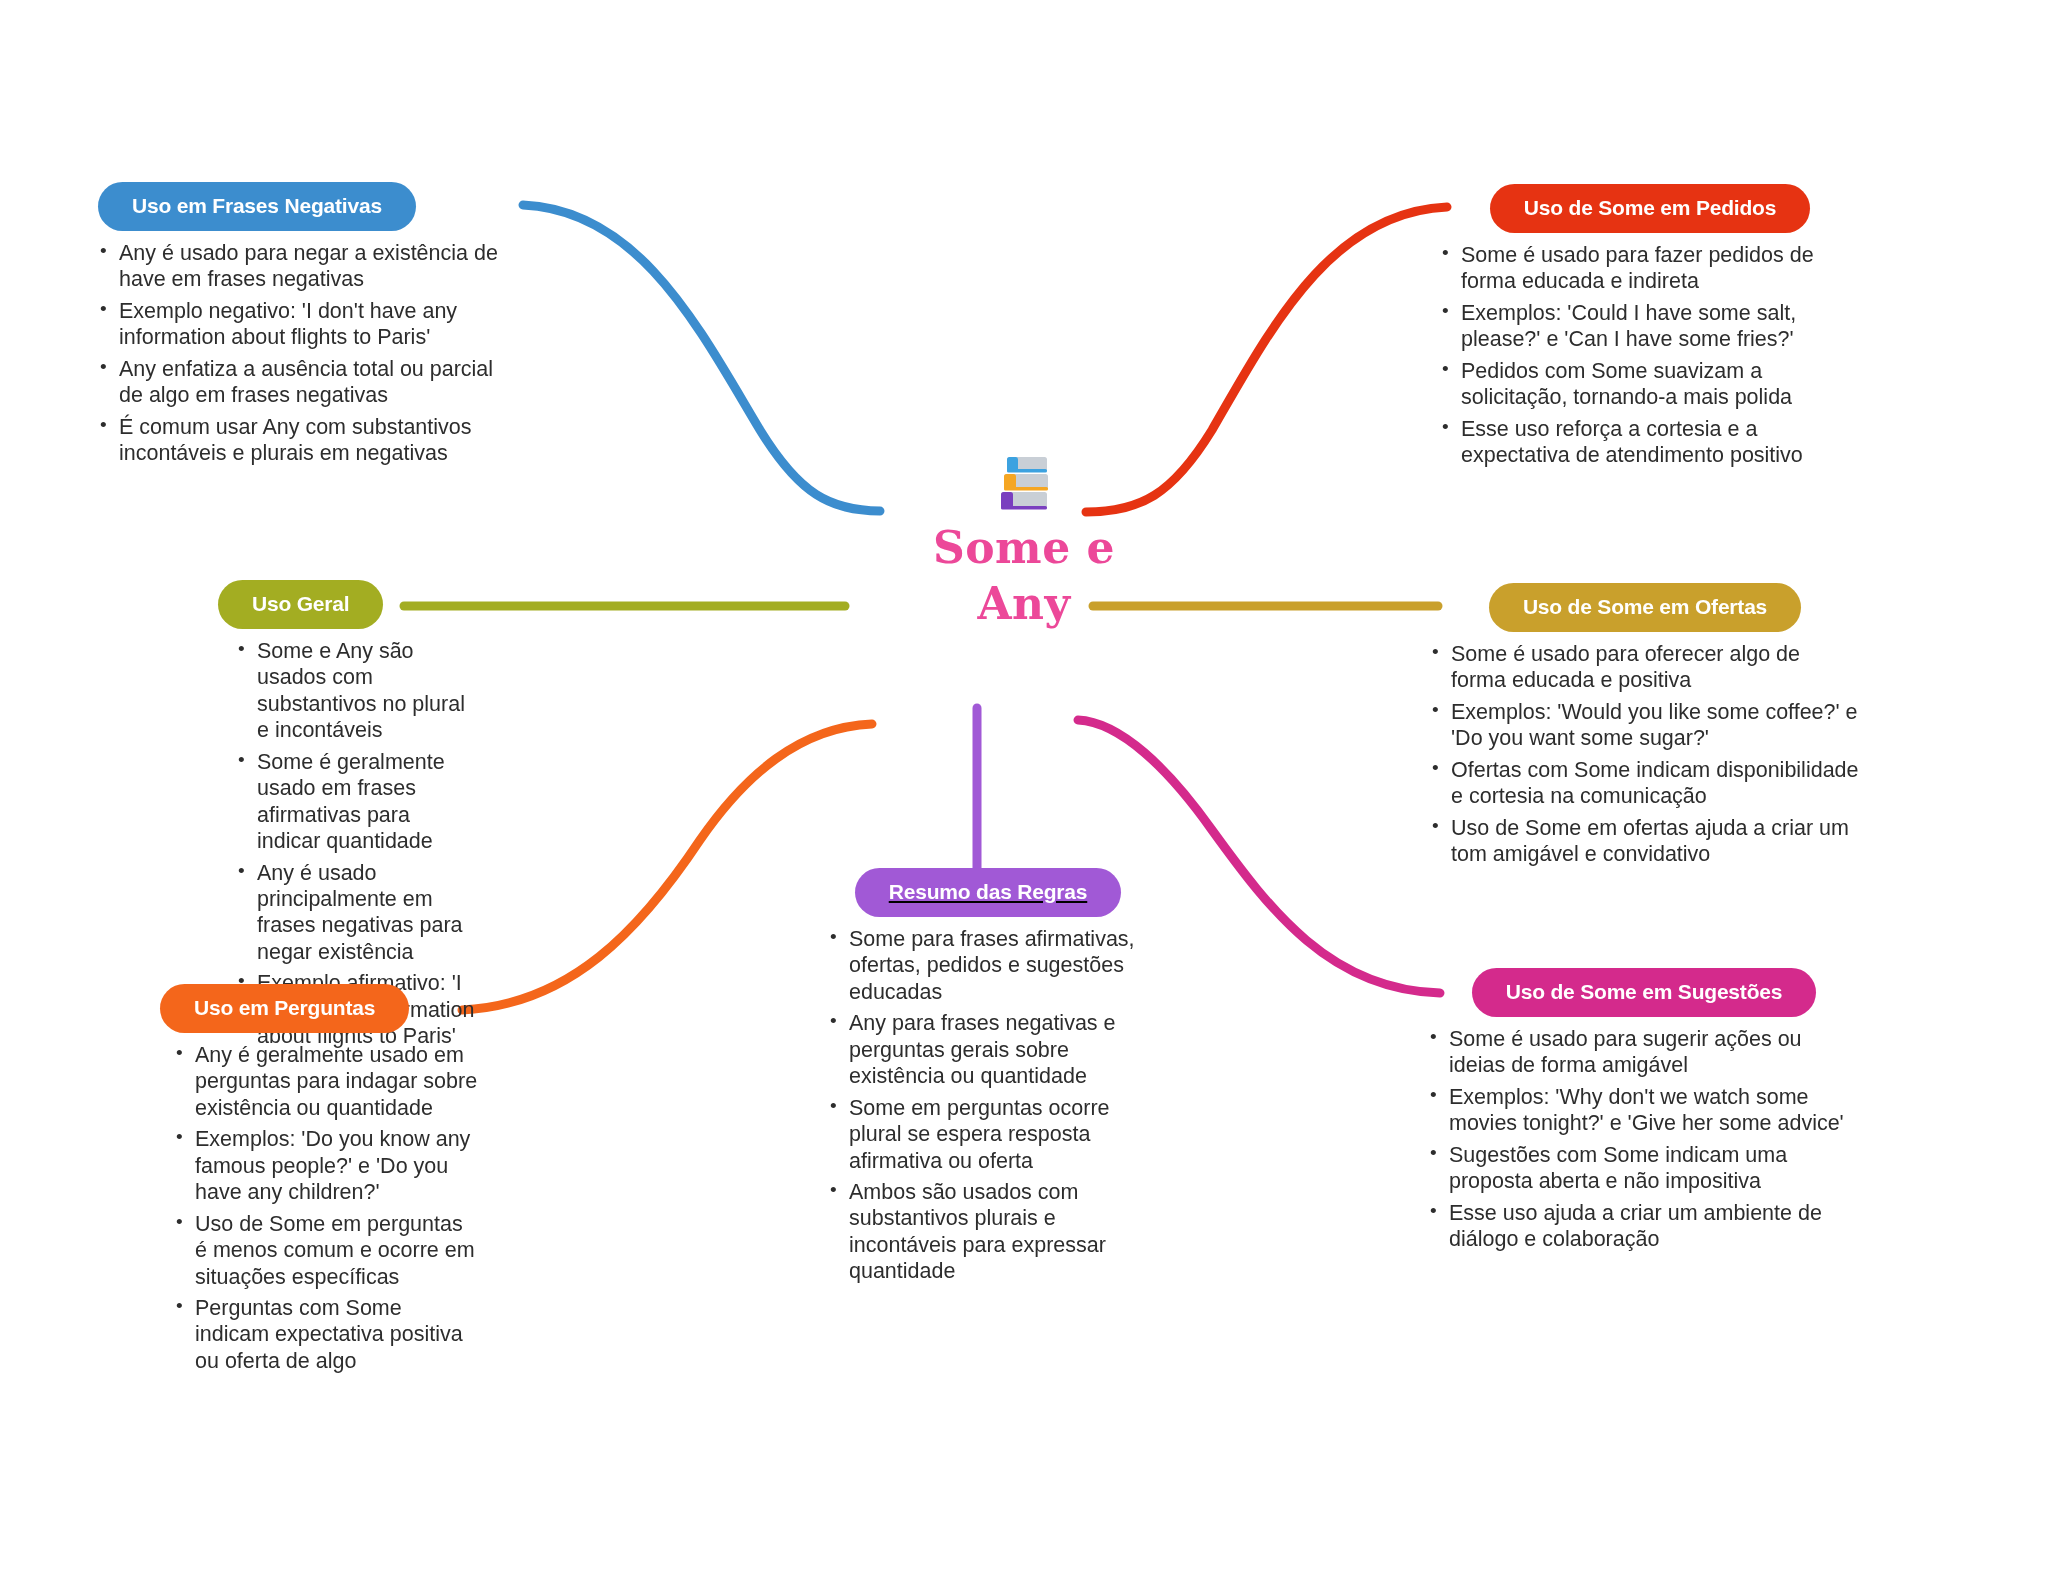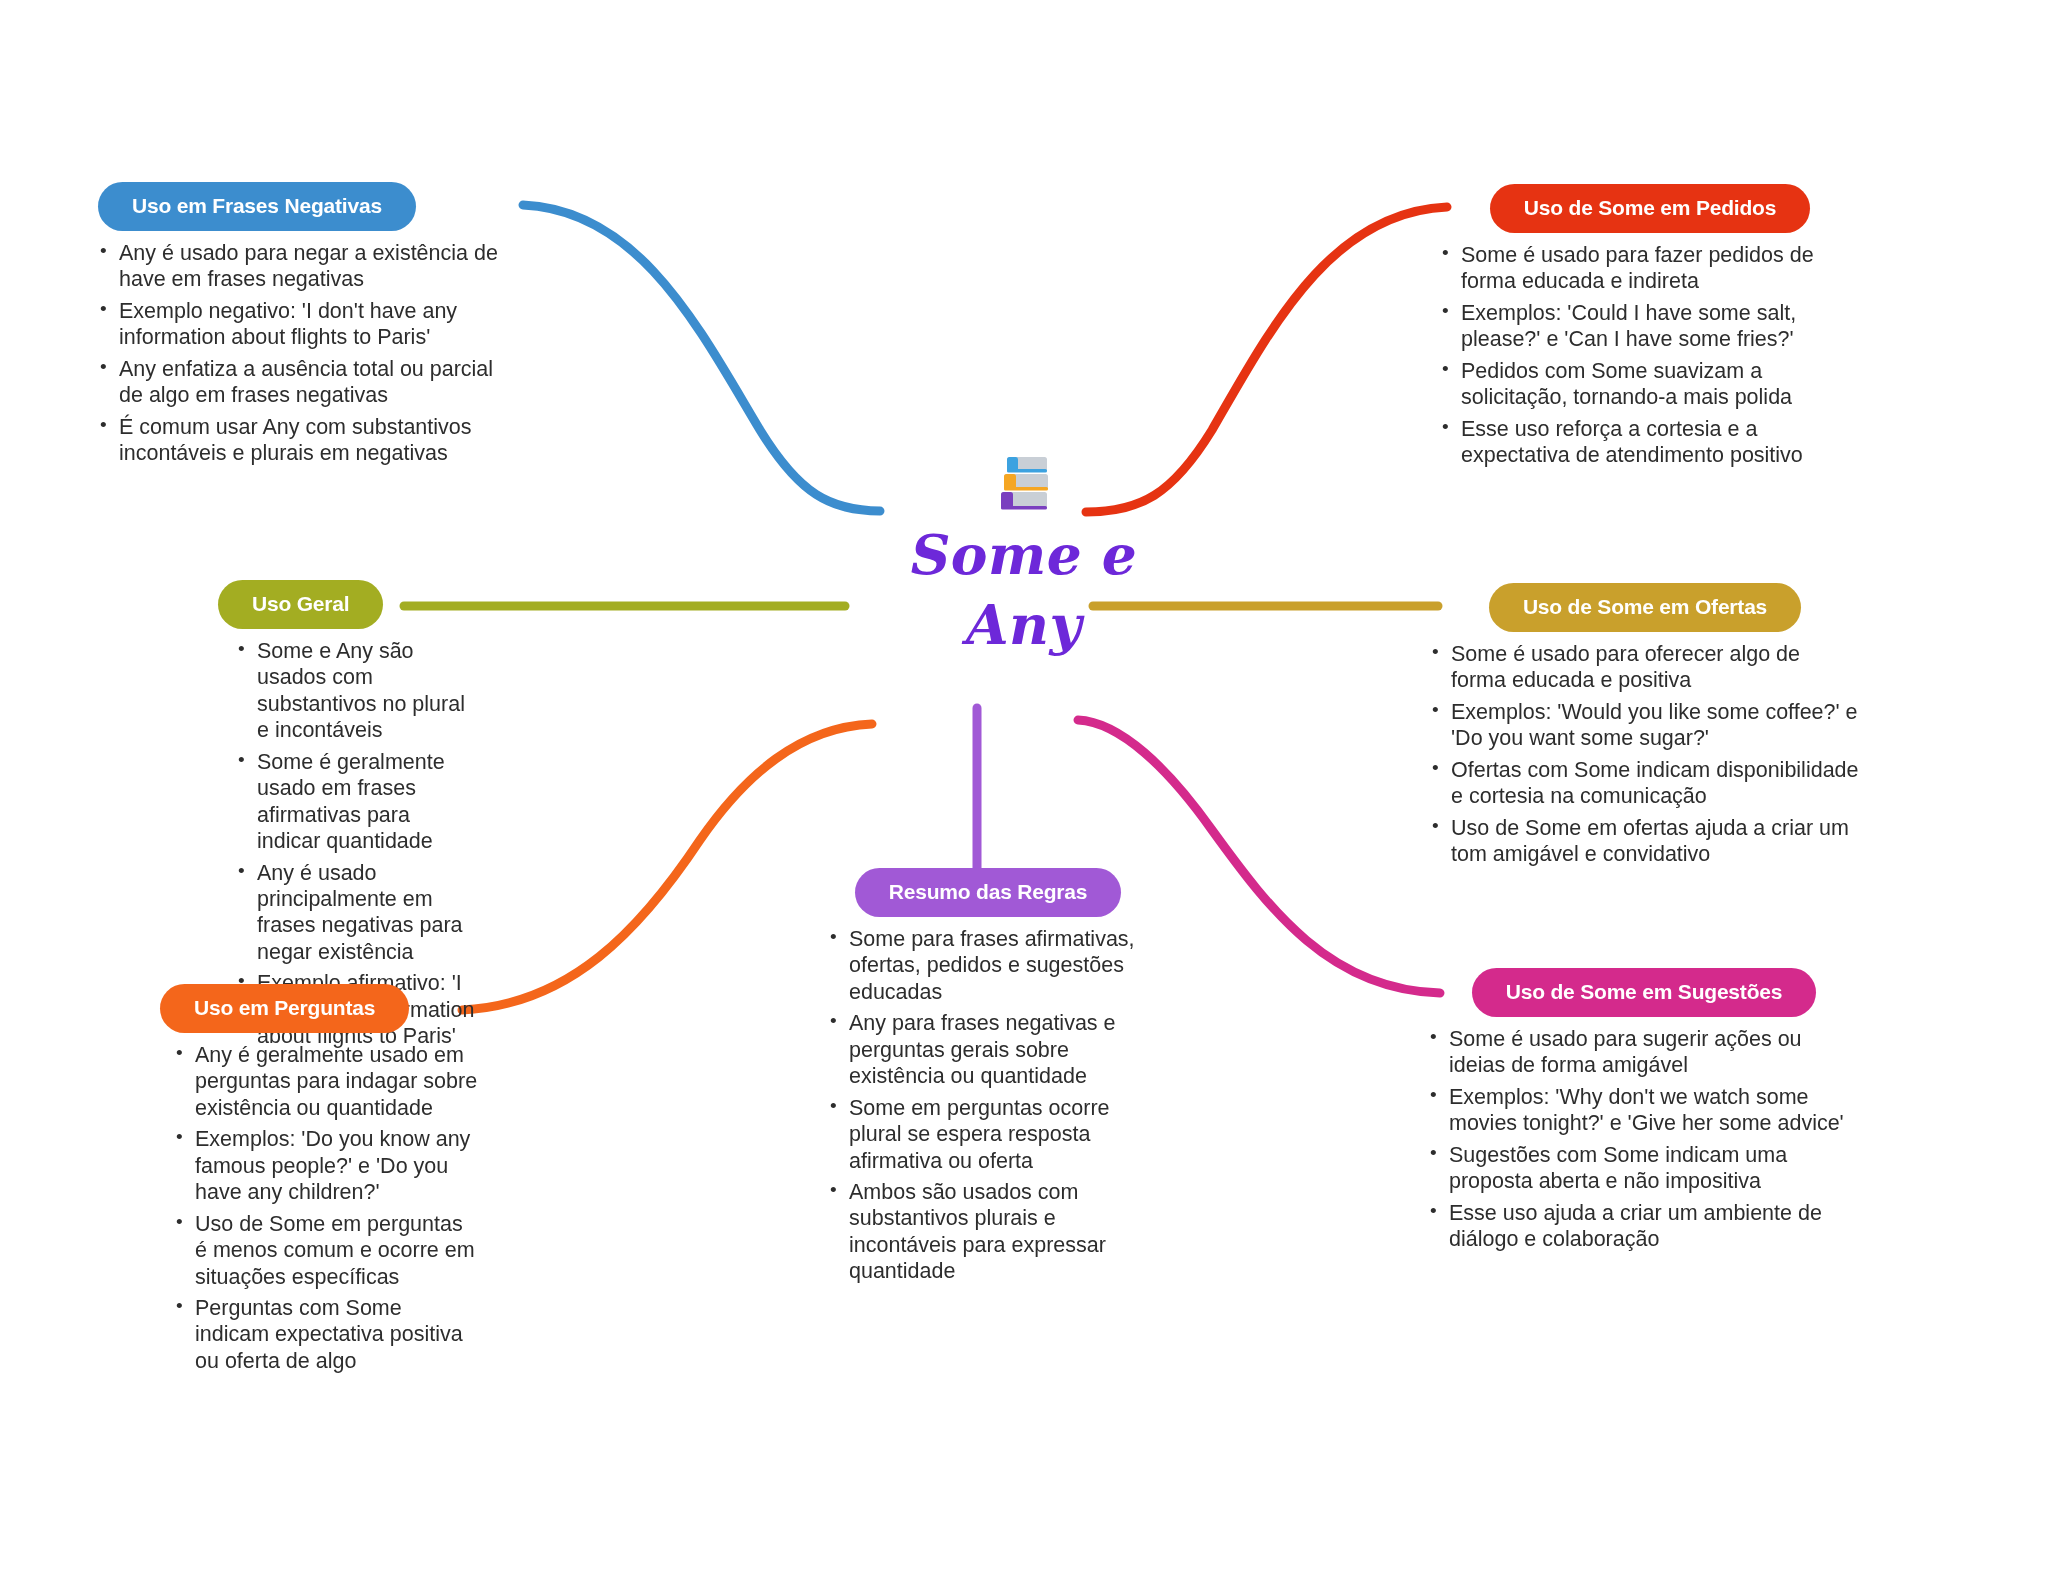--- a/index.html
+++ b/index.html
@@ -24,21 +24,21 @@
     font-weight:bold;
     font-size:21px;
     letter-spacing:-0.2px;
     line-height:1;
     padding:13px 34px 15px 34px;
     white-space:nowrap;
   }
   .pill-wrap{ display:flex; }
   .pill-wrap.right{ justify-content:center; }
   .pill-wrap.left{ justify-content:flex-start; }
-  .pill-wrap.center{ justify-content:center; }
+  .pill-wrap.center{ justify-content:center;text-decoration:underline; }
 
   ul.bullets{
     list-style:none;
     margin-top:9px;
   }
   ul.bullets li{
     position:relative;
     padding-left:21px;
     color:#2d2d2d;
     font-size:21.5px;
@@ -56,25 +56,24 @@
   
   #center-node{
     position:absolute;
     left:824px; top:452px;
     width:400px;
     text-align:center;
   }
   #books-icon{ display:block; margin:0 auto 6px auto; }
   #center-title{
     font-family:"DejaVu Serif", serif;
-    font-style:italic;
     font-weight:bold;
-    font-size:55px;
+    font-size:44px;
     line-height:1.28;
-    color:#6d28d9;
+    color:#ec4899;
     letter-spacing:0.5px;
   }
 
   
   #b-negativas { left:98px;  top:182px;  width:400px; }
   #b-geral     { left:218px; top:580px;  width:260px; }
   #b-perguntas { left:160px; top:984px;  width:320px; }
   #b-pedidos   { left:1440px;top:184px;  width:420px; }
   #b-ofertas   { left:1430px;top:583px;  width:430px; }
   #b-sugestoes { left:1428px;top:968px;  width:432px; }

